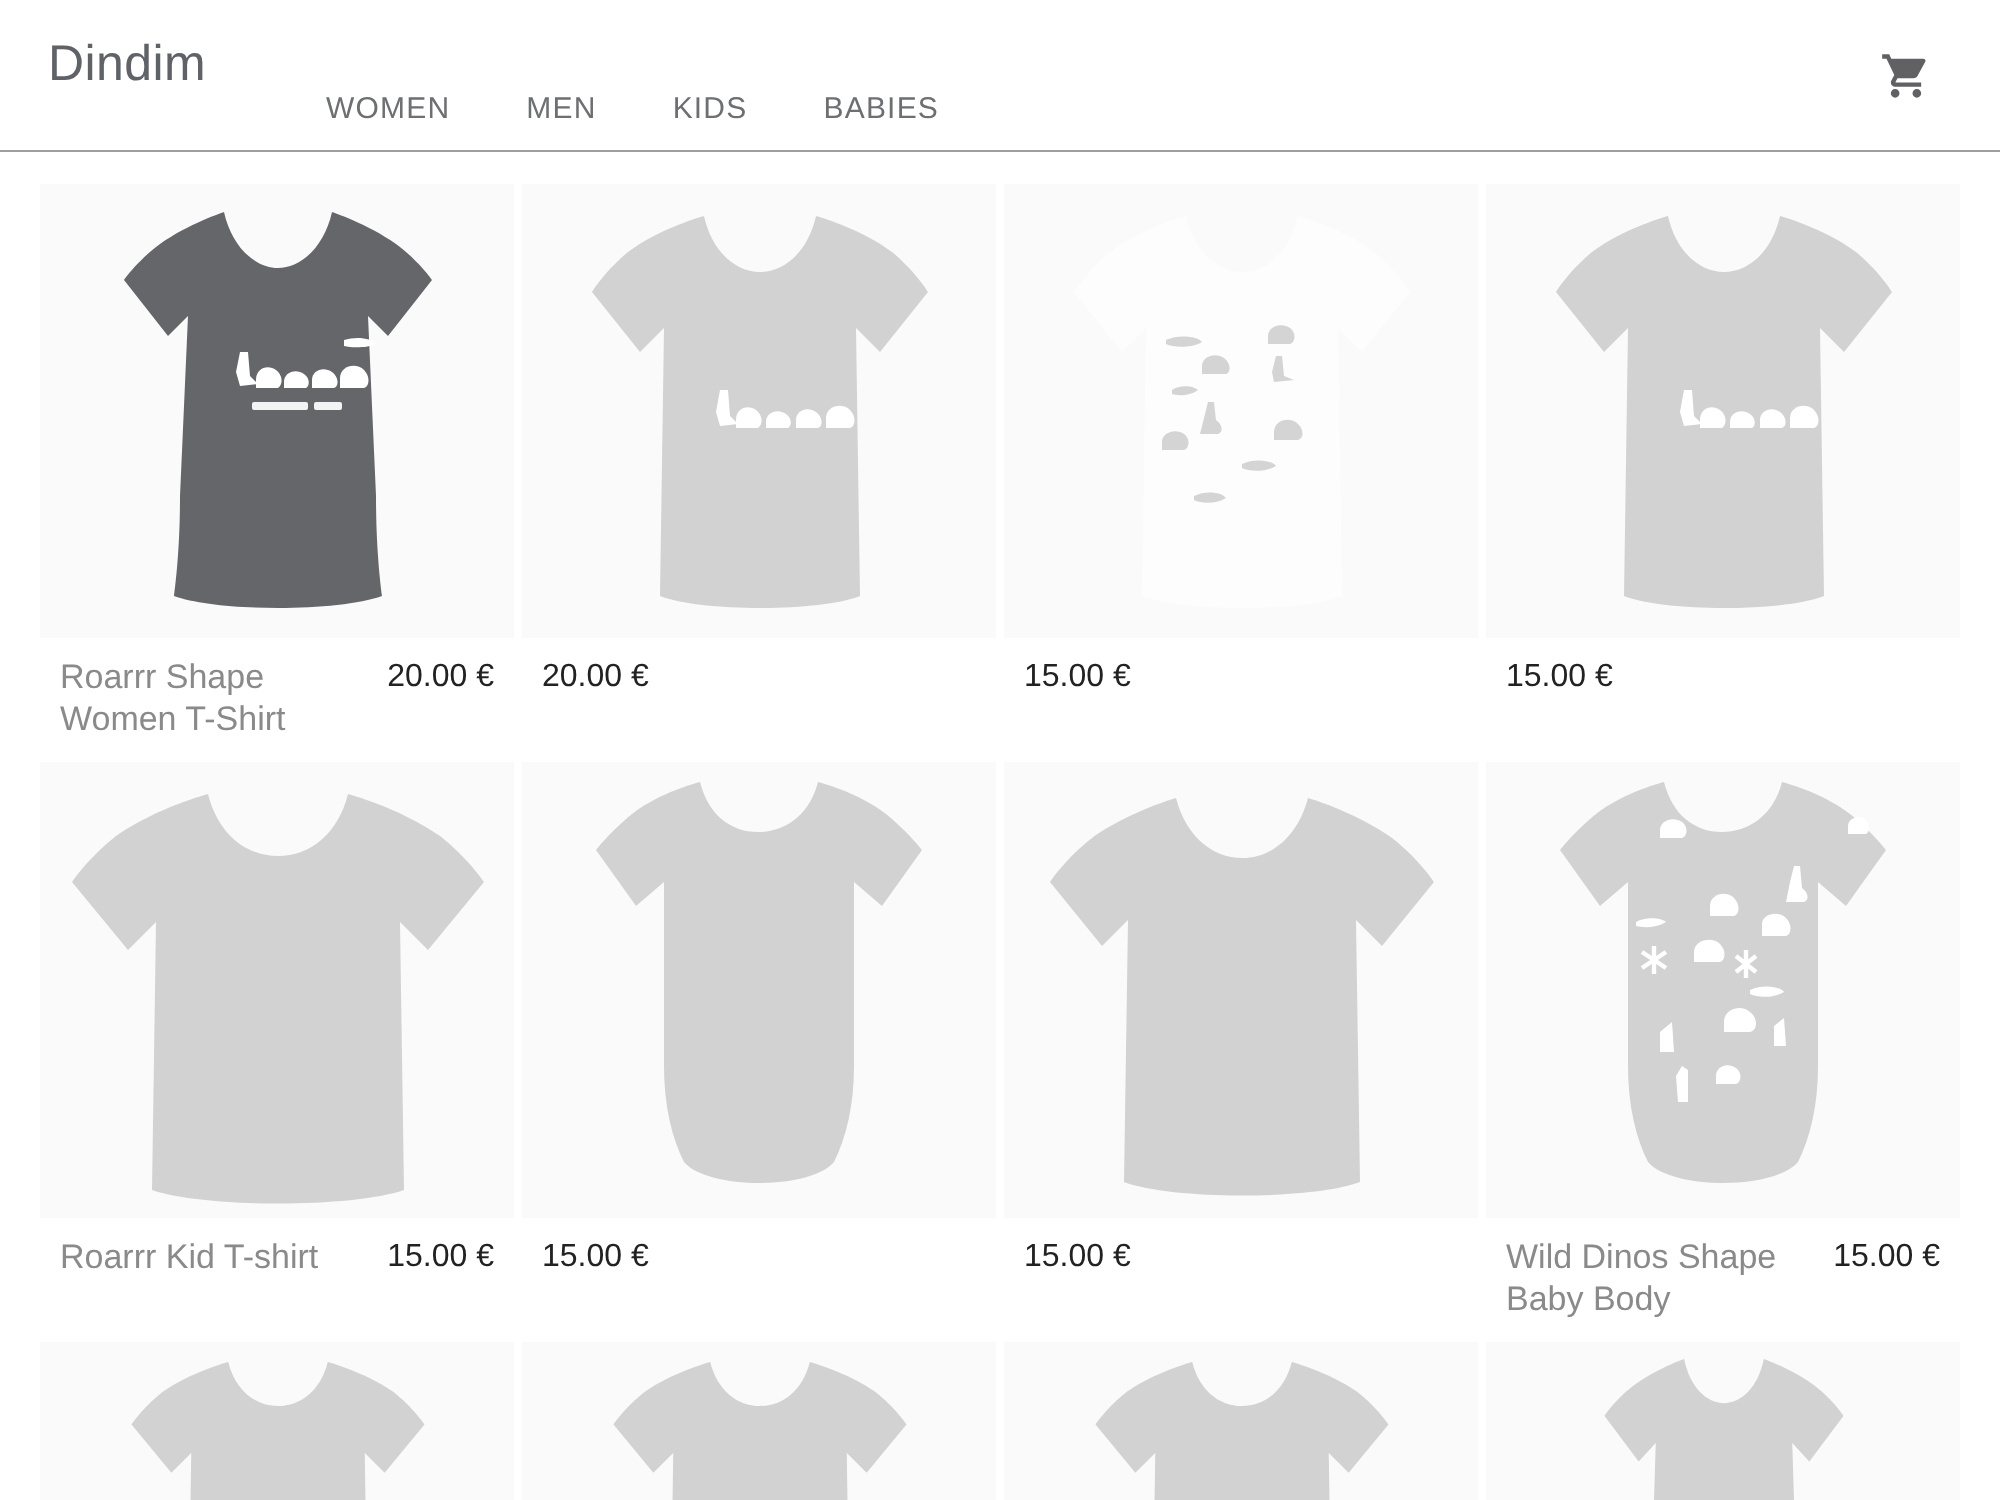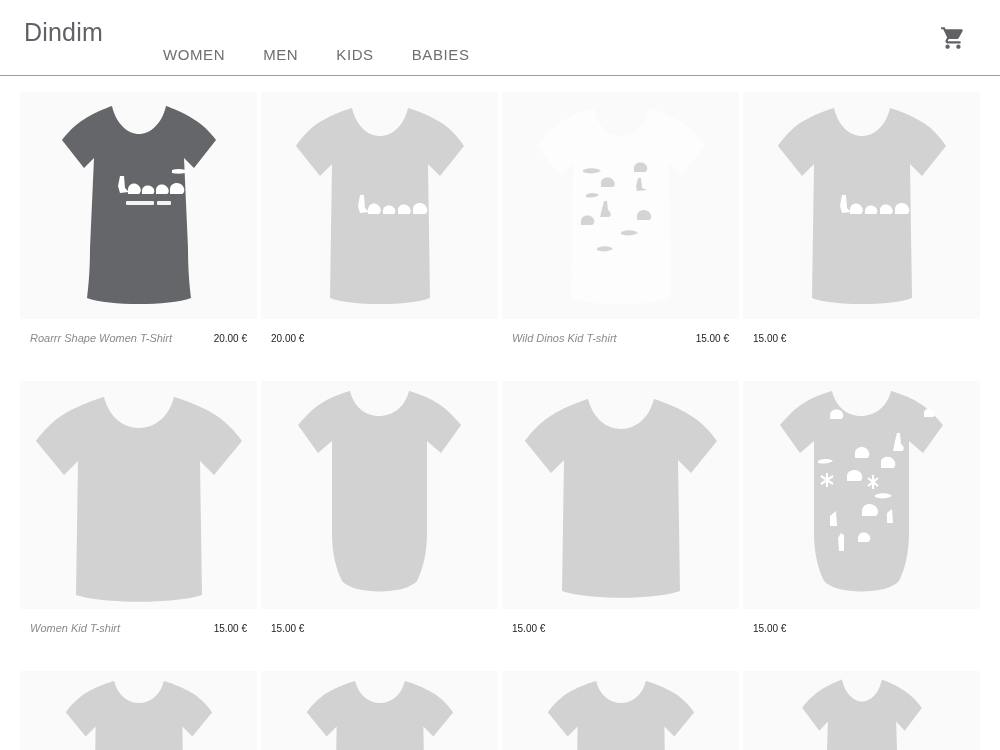--- a/index.html
+++ b/index.html
@@ -83,29 +83,28 @@
   .thumb svg { display: block; }
   .meta {
     display: flex;
     align-items: flex-start;
     justify-content: space-between;
     padding: 9px 10px 4px 10px;
     gap: 6px;
     min-height: 56px;
   }
   .pname {
-    font-size: 11px;
+    font-size: 17px;
     line-height: 21px;
     color: #8a8a8a;
     flex: 1 1 auto;
     max-width: 152px;
-    font-style: italic;
   }
   .pprice {
-    font-size: 10px;
+    font-size: 16px;
     line-height: 21px;
     color: #222222;
     font-weight: 400;
     text-align: right;
     flex: 0 0 auto;
     max-width: 62px;
   }
   .row-2 .thumb { height: 228px; }
   .row-3 { margin-bottom: 0; }
   .row-3 .thumb { height: 160px; }
@@ -191,21 +190,20 @@
             <path d="M55 97 C59 94 66 95 68 97 C64 100 58 100 55 99 Z"></path>
             <path d="M71 111 L73 103 L76 103 L77 112 C80 114 81 118 78 119 L69 119 Z"></path>
             <path d="M106 118 C106 112 114 110 118 114 C121 117 121 121 118 122 L106 122 Z"></path>
             <path d="M50 123 C50 118 57 116 61 119 C64 121 64 126 61 127 L50 127 Z"></path>
             <path d="M90 134 C96 131 105 132 107 135 C102 138 94 138 90 136 Z"></path>
             <path d="M66 150 C72 147 80 148 82 151 C77 154 70 154 66 152 Z"></path>
           </g>
         </svg>
       </div>
       <div class="meta">
-        <div class="pname">Wild Dinos Kid T-shirt</div>
         <div class="pprice">15.00 €</div>
       </div>
     </div>
 
     <div class="card">
       <div class="thumb">
         <svg width="180" height="215" viewBox="0 0 180 215">
           <path fill="#d2d2d2" d="M62 10 C62 10 40 16 24 28 C12 38 6 48 6 48 L30 78 L42 66 L40 200 C60 208 120 208 140 200 L138 66 L150 78 L174 48 C174 48 168 38 156 28 C140 16 118 10 118 10 C114 28 102 38 90 38 C78 38 66 28 62 10 Z"></path>
           <g fill="#ffffff">
             <path d="M68 108 L70 97 L74 97 L75 110 L79 114 L70 115 Z"></path>
@@ -224,21 +222,21 @@
 
   <div class="row row-2">
 
     <div class="card">
       <div class="thumb">
         <svg width="222" height="225" viewBox="0 0 222 225">
           <path fill="#d2d2d2" d="M76 14 C76 14 50 21 30 35 C16 46 8 58 8 58 L36 92 L50 78 L48 212 C74 221 148 221 174 212 L172 78 L186 92 L214 58 C214 58 206 46 192 35 C172 21 146 14 146 14 C141 34 127 45 111 45 C95 45 81 34 76 14 Z"></path>
         </svg>
       </div>
       <div class="meta">
-        <div class="pname">Women Kid T-shirt</div>
+        <div class="pname">Roarrr Kid T-shirt</div>
         <div class="pprice">15.00 €</div>
       </div>
     </div>
 
     <div class="card">
       <div class="thumb">
         <svg width="175" height="225" viewBox="0 0 175 225">
           <path fill="#d2d2d2" d="M58 8 C58 8 38 13 24 24 C13 33 6 42 6 42 L26 70 L40 58 L40 150 C40 170 44 186 50 198 C62 212 113 212 125 198 C131 186 135 170 135 150 L135 58 L149 70 L169 42 C169 42 162 33 151 24 C137 13 117 8 117 8 C113 24 101 33 87 33 C73 33 62 24 58 8 Z"></path>
         </svg>
       </div>
@@ -277,20 +275,21 @@
             <path d="M84 155 C84 150 90 148 94 151 C97 153 97 158 94 159 L84 159 Z"></path>
             <path d="M64 155 L67 150 L70 152 L70 168 L65 168 Z"></path>
             <g stroke="#ffffff" stroke-width="2.2" fill="none">
               <path d="M53 90 L53 104 M47 93 L59 101 M47 101 L59 93"></path>
               <path d="M99 92 L99 106 M94 95 L104 103 M94 103 L104 95"></path>
             </g>
           </g>
         </svg>
       </div>
       <div class="meta">
+        <div class="pname">Wild Dinos Shape Baby Body</div>
         <div class="pprice">15.00 €</div>
       </div>
     </div>
   </div>
 
   <div class="row row-3">
     <div class="card">
       <div class="thumb">
         <svg width="222" height="160" viewBox="0 0 222 225">
           <path fill="#d2d2d2" d="M76 14 C76 14 50 21 30 35 C16 46 8 58 8 58 L36 92 L50 78 L48 212 C74 221 148 221 174 212 L172 78 L186 92 L214 58 C214 58 206 46 192 35 C172 21 146 14 146 14 C141 34 127 45 111 45 C95 45 81 34 76 14 Z"></path>

